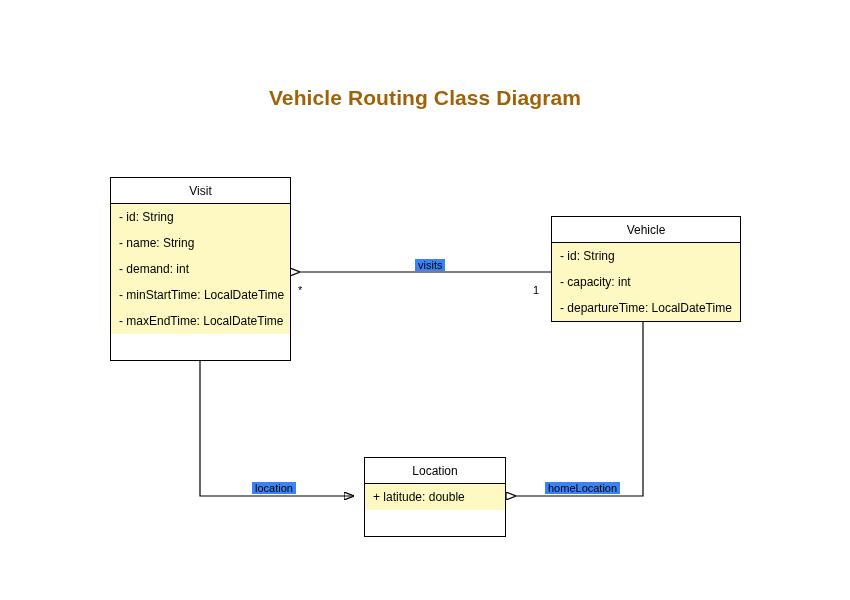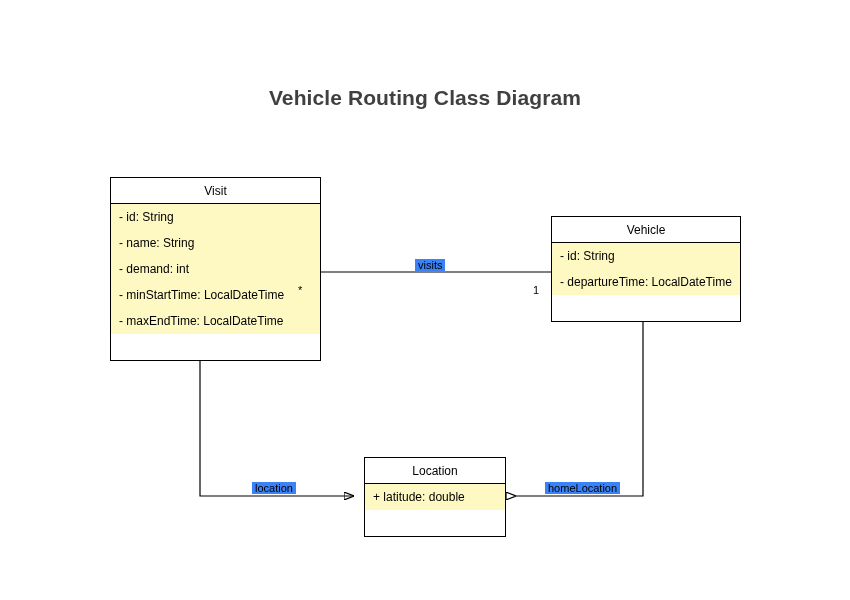--- a/index.html
+++ b/index.html
@@ -19,21 +19,21 @@
   }
   #diagram-title {
     position: absolute;
     left: 0;
     top: 86px;
     width: 850px;
     text-align: center;
     font-size: 21px;
     font-weight: bold;
     letter-spacing: 0.1px;
-    color: #404040;
+    color: #a16207;
   }
   .uml-class {
     position: absolute;
     box-sizing: border-box;
     border: 1px solid #000000;
     background: #ffffff;
   }
   .uml-class-name {
     box-sizing: border-box;
     height: 26px;
@@ -53,21 +53,21 @@
   }
   .uml-attr {
     box-sizing: border-box;
     height: 26px;
     line-height: 26px;
     font-size: 12px;
     padding-left: 8px;
     white-space: nowrap;
     overflow: hidden;
   }
-  #class-visit   { left: 110px; top: 177px; width: 211px; height: 184px; }
+  #class-visit   { left: 110px; top: 177px; width: 181px; height: 184px; }
   #class-vehicle { left: 551px; top: 216px; width: 190px; height: 106px; }
   #class-location{ left: 364px; top: 457px; width: 142px; height: 80px; }
 
   svg#edges {
     position: absolute;
     left: 0;
     top: 0;
     width: 850px;
     height: 600px;
     overflow: visible;
@@ -130,20 +130,21 @@
       <li class="uml-attr">- demand: int</li>
       <li class="uml-attr">- minStartTime: LocalDateTime</li>
       <li class="uml-attr">- maxEndTime: LocalDateTime</li>
     </ul>
   </div>
 
   <div class="uml-class" id="class-vehicle">
     <div class="uml-class-name">Vehicle</div>
     <ul class="uml-attrs">
       <li class="uml-attr">- id: String</li>
+      <li class="uml-attr">- capacity: int</li>
       <li class="uml-attr">- departureTime: LocalDateTime</li>
     </ul>
   </div>
 
   <div class="uml-class" id="class-location">
     <div class="uml-class-name">Location</div>
     <ul class="uml-attrs">
       <li class="uml-attr">+ latitude: double</li>
     </ul>
   </div>

